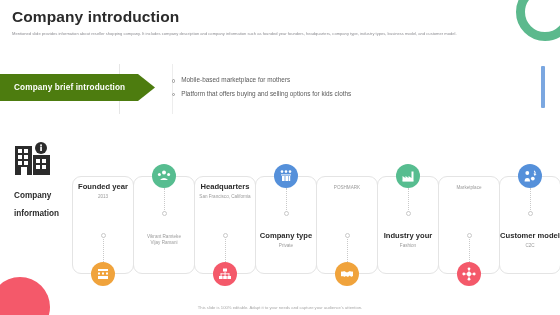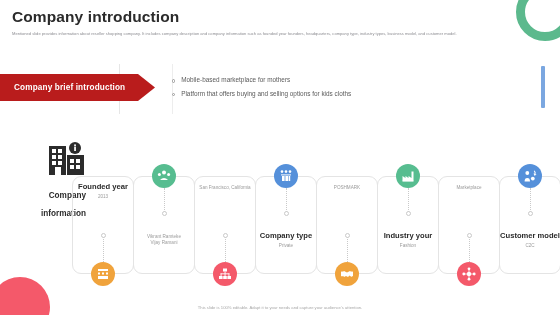--- a/index.html
+++ b/index.html
@@ -40,42 +40,42 @@
   }
 
   
   .band { position: absolute; left: 0; top: 64px; width: 560px; height: 50px; }
   .band-divider-l { position: absolute; left: 119px; top: 0; width: 1px; height: 50px; background: #e6e6e6; }
   .band-divider-r { position: absolute; left: 172px; top: 0; width: 1px; height: 50px; background: #ededed; }
 
   .arrow-tag {
     position: absolute; left: 0; top: 10px;
     height: 27px; width: 155px;
-    background: #b91c1c;
+    background: #4d7c0f;
     display: flex; align-items: center;
     clip-path: polygon(0 0, 138px 0, 155px 50%, 138px 100%, 0 100%);
   }
   .arrow-tag span {
     color: #ffffff; font-size: 8.2px; font-weight: bold;
     padding-left: 14px; letter-spacing: .15px;
   }
 
   .bullets { position: absolute; left: 172px; top: 12px; }
   .bullet { display: flex; align-items: flex-start; margin-bottom: 6px; }
   .bullet .dot {
     width: 3.2px; height: 3.2px; border-radius: 50%;
     border: .7px solid #9a9a9a; background: transparent;
     margin: 3.4px 6px 0 0; flex: none;
   }
   .bullet .txt { font-size: 6.4px; color: #5b5b5b; line-height: 1.2; }
 
   
   .timeline { position: absolute; left: 0; top: 138px; width: 560px; height: 155px; }
 
-  .co-info { position: absolute; left: 14px; top: 4px; width: 72px; text-align: right; }
+  .co-info { position: absolute; left: 14px; top: 4px; width: 72px; text-align: left; }
   .co-info .glyph { display: block; margin: 0 auto 4px; }
   .co-info .lbl {
     font-size: 8.2px; font-weight: bold; color: #2b2b2b; line-height: 1.25;
   }
 
   .card {
     position: absolute; top: 38px;
     width: 62px; height: 98px;
     border: 1.1px solid #e4e4e4; border-radius: 9px;
     background: transparent;
@@ -206,20 +206,21 @@
             <rect x="6.6" y="4.5" width="0.9" height="2.2" fill="#fff"></rect>
             <rect x="2.6" y="6.4" width="8.8" height="0.9" fill="#fff"></rect>
             <rect x="2.6" y="6.4" width="0.9" height="2.6" fill="#fff"></rect>
             <rect x="6.6" y="6.4" width="0.9" height="2.6" fill="#fff"></rect>
             <rect x="10.5" y="6.4" width="0.9" height="2.6" fill="#fff"></rect>
           </svg>
         </div>
         <div class="connector" style="left: 225px; top: 98px; height: 26px;"></div>
         <div class="connector-dot" style="left: 222.5px; top: 95px;"></div>
         <div class="node" style="left: 182px; top: 44px;">
+          <div class="title">Headquarters</div>
           <div class="value">San Francisco, California</div>
         </div>
         <div class="card" style="left: 255px;"></div>
         <div class="icon-circle" style="left: 274px; top: 26px; background: rgb(85, 144, 218);">
           <svg width="14" height="14" viewBox="0 0 14 14">
             <circle cx="3" cy="2.6" r="1.3" fill="#fff"></circle>
             <circle cx="7" cy="2.6" r="1.3" fill="#fff"></circle>
             <circle cx="11" cy="2.6" r="1.3" fill="#fff"></circle>
             <rect x="2" y="5.4" width="10" height="1" fill="#fff"></rect>
             <rect x="3" y="7" width="2.6" height="5" fill="#fff"></rect>

